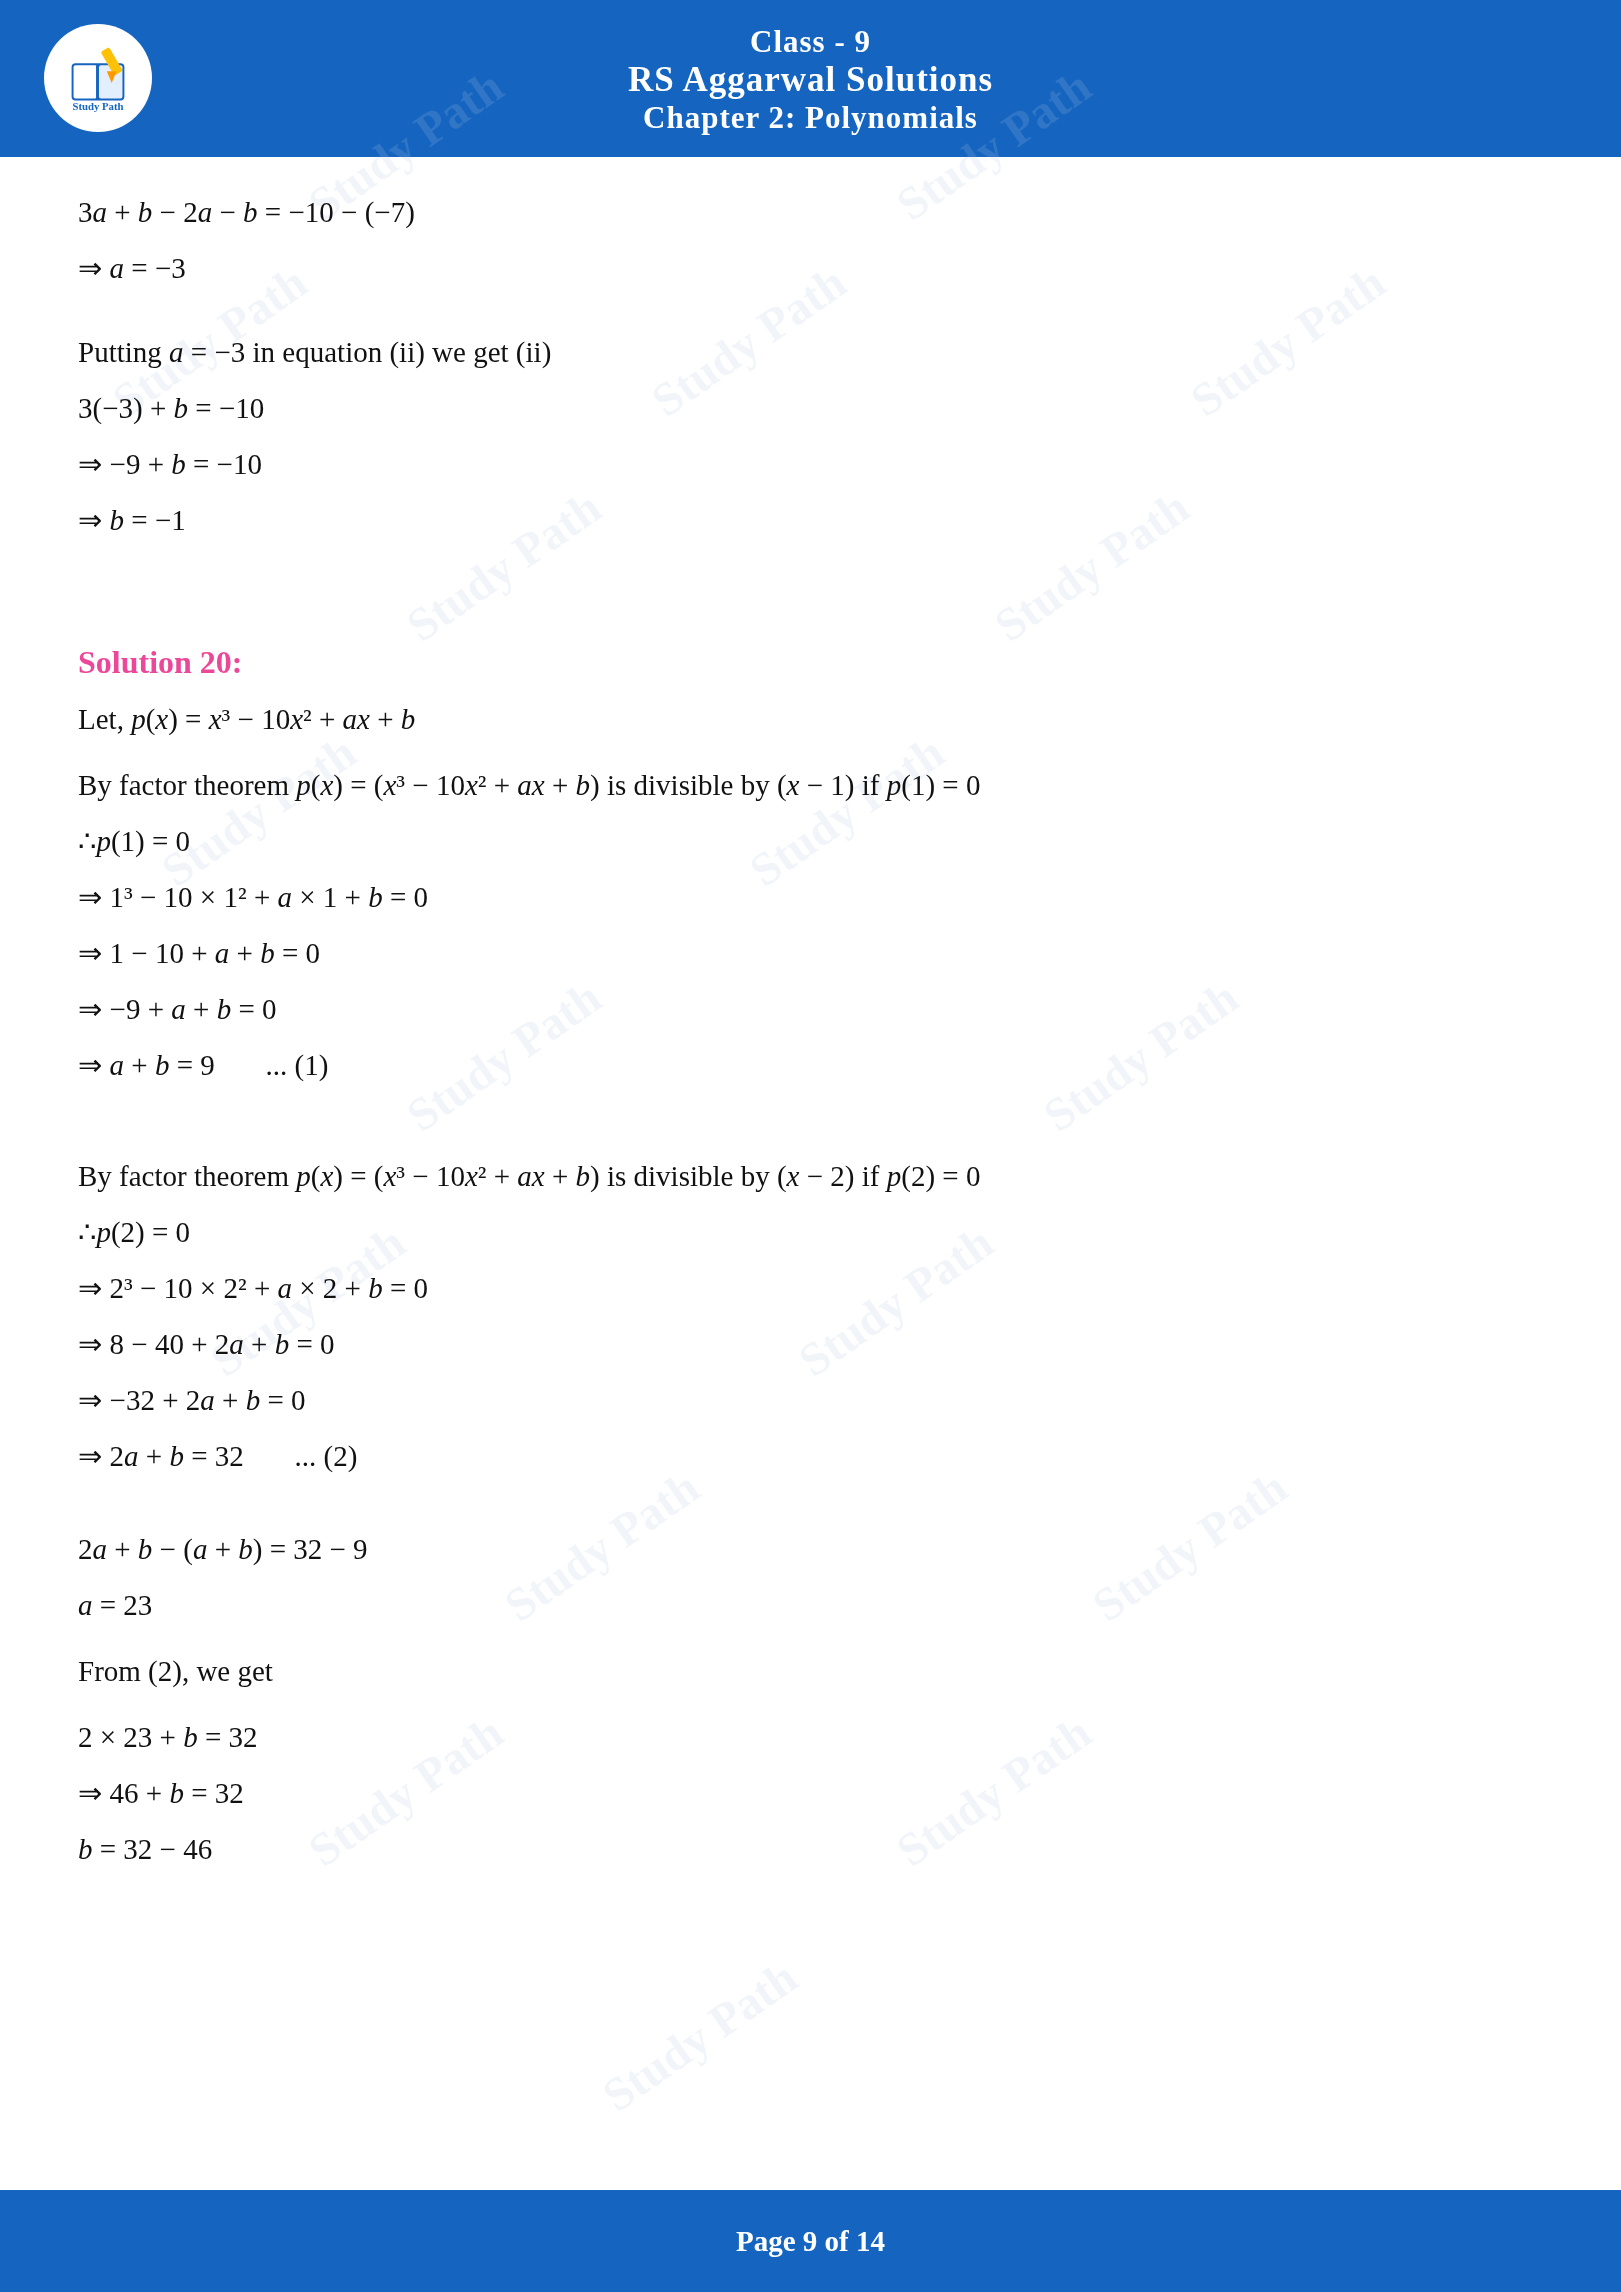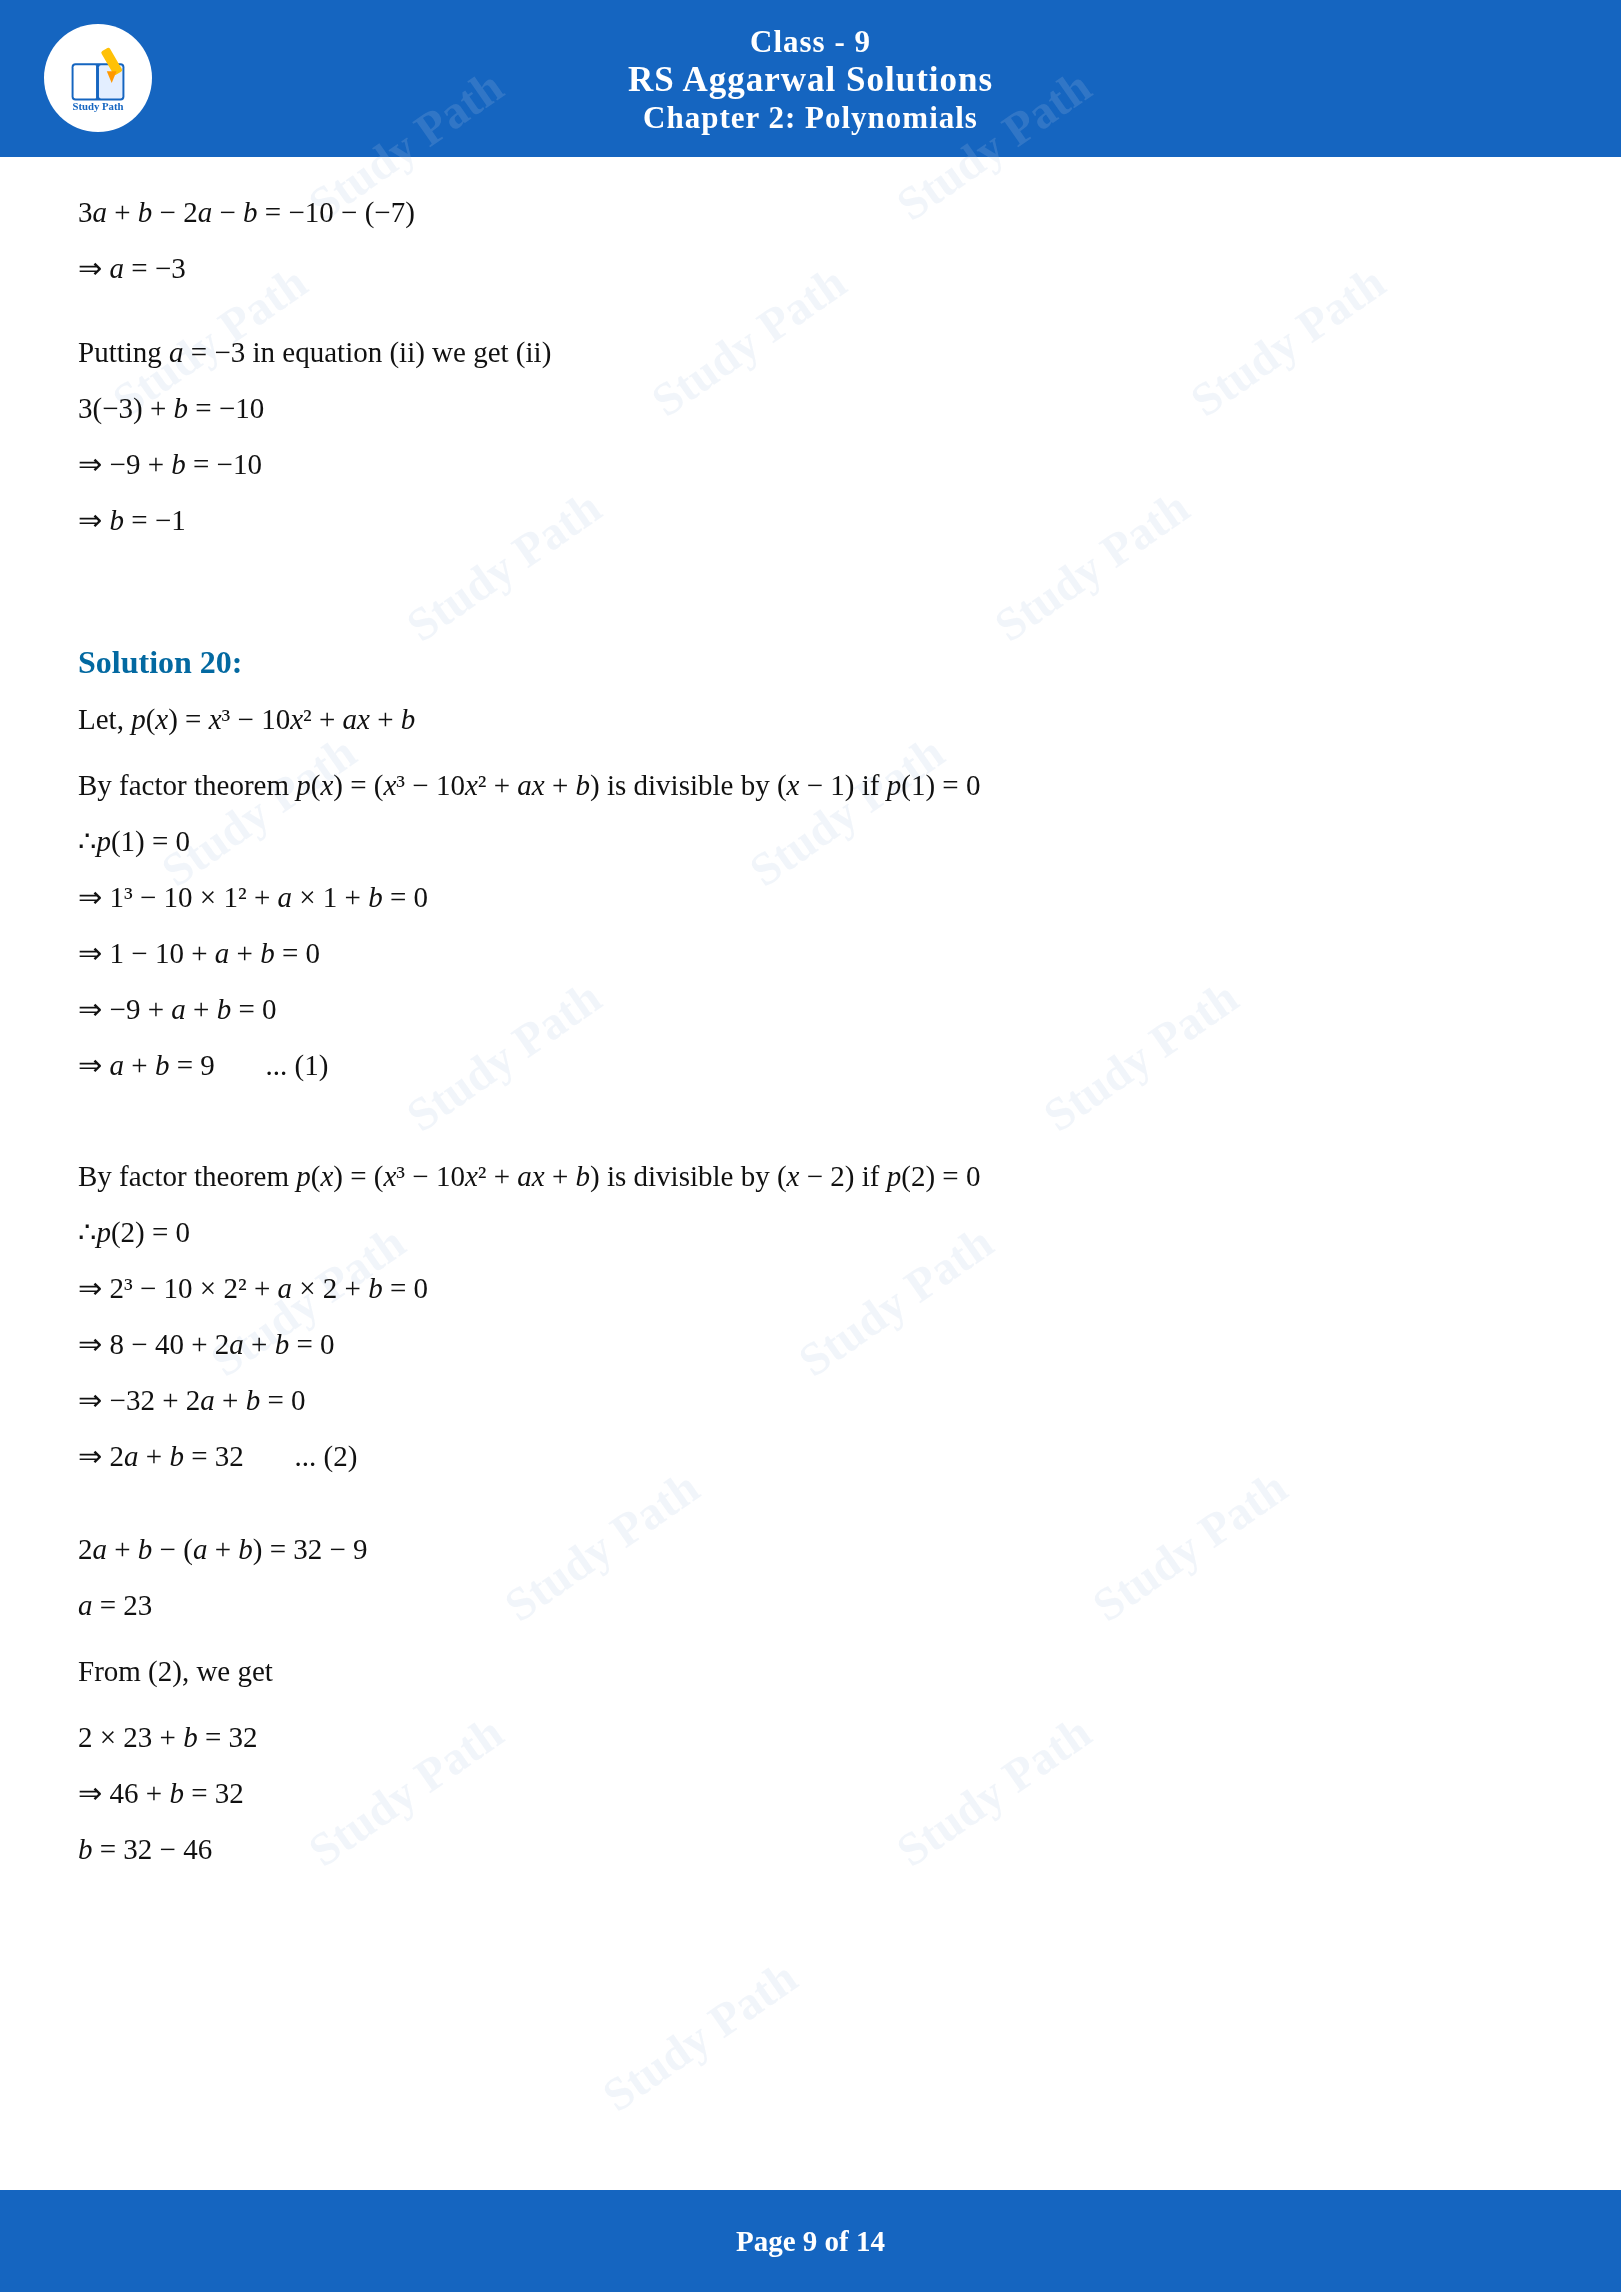--- a/index.html
+++ b/index.html
@@ -86,21 +86,21 @@
     
     .math-line {
       font-size: 29px;
       line-height: 1.8;
       margin-bottom: 3.9px;
       color: #111;
     }
     .solution-header {
       font-size: 32px;
       font-weight: bold;
-      color: #0369a1;
+      color: #ec4899;
       margin-top: 39px;
       margin-bottom: 11.8px;
     }
     .section-gap {
       height: 27.4px;
     }
     .small-gap {
       height: 9.8px;
     }
 

